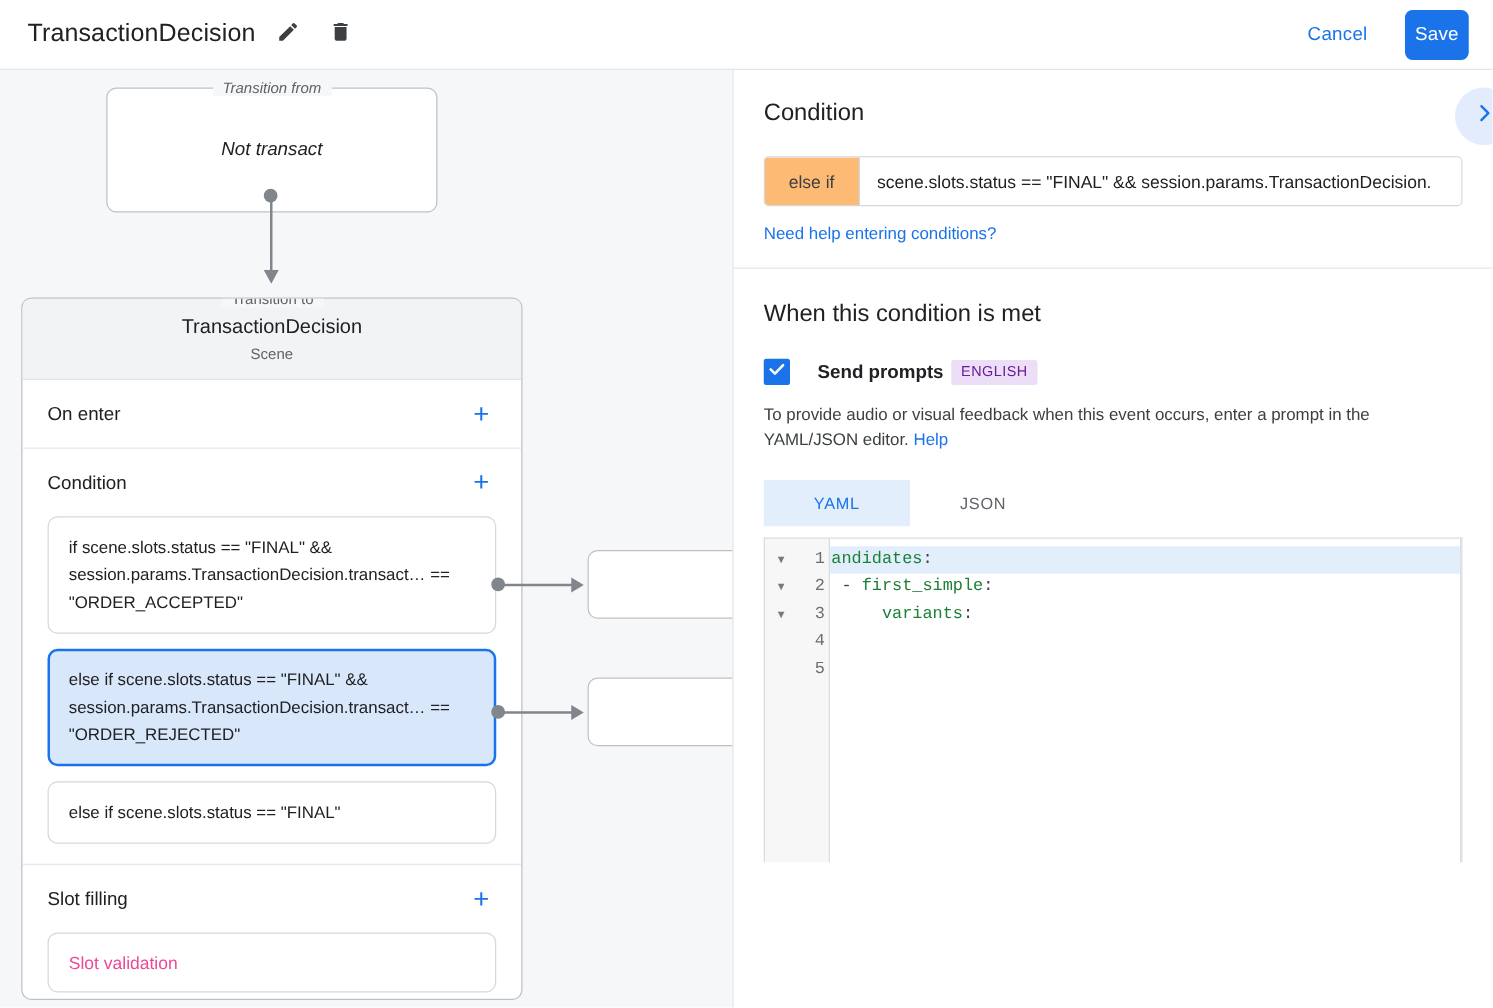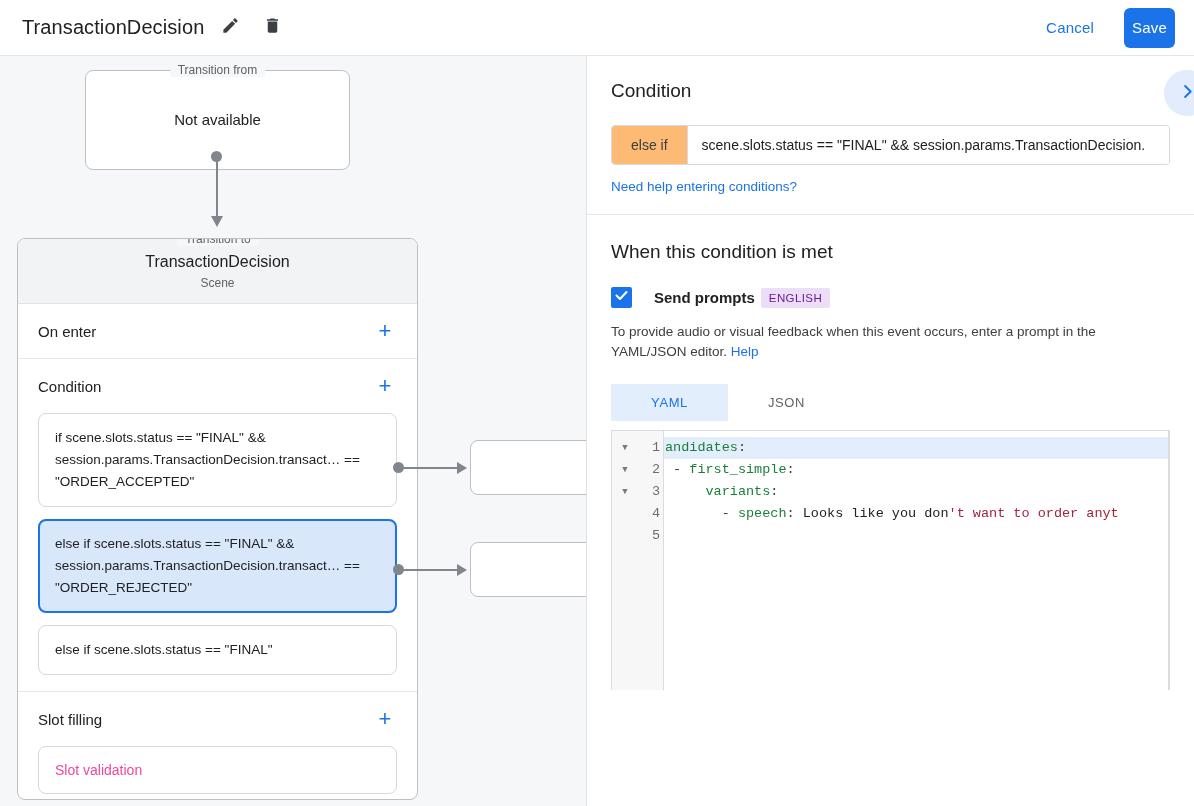--- a/index.html
+++ b/index.html
@@ -60,21 +60,21 @@
   .fieldset-card {
     position: absolute; border: 1px solid #bdc1c6; border-radius: 8px;
     background: #ffffff;
   }
   .fieldset-legend {
     position: absolute; top: -8px; left: 50%; transform: translateX(-50%);
     background: #f6f7f9; padding: 0 8px;
     font-size: 12px; color: #5f6368; white-space: nowrap;
   }
 
-  #transition-from-card { left: 85px; top: 14px; width: 265px; height: 100px; }
+  #transition-from-card { left: 85px; top: 14px; width: 265px; height: 100px; font-style: italic; }
   #transition-from-value {
     position: absolute; left: 0; right: 0; top: 40px;
     text-align: center; font-size: 15px; color: #202124;
   }
 
   
   #conn-vline { position: absolute; left: 216px; top: 100px; width: 2px; height: 64px; background: #80868b; }
   #conn-dot {
     position: absolute; left: 211px; top: 95px; width: 11px; height: 11px;
     border-radius: 50%; background: #80868b;
@@ -272,21 +272,21 @@
   <button id="cancel-button">Cancel</button>
   <button id="save-button">Save</button>
 </div>
 
 <div id="body-wrap">
 
   <div id="graph-panel">
 
     <div id="transition-from-card" class="fieldset-card">
       <div class="fieldset-legend">Transition from</div>
-      <div id="transition-from-value">Not available</div>
+      <div id="transition-from-value">Not transact</div>
     </div>
 
     <div id="conn-dot"></div>
     <div id="conn-vline"></div>
     <div id="conn-arrow"></div>
 
     <div id="transition-to-card">
       <div class="fieldset-legend" style="top:-7px;left:200px;">Transition to</div>
 
       <div id="scene-head">
@@ -405,19 +405,18 @@
             <div class="line-no">2</div>
             <div class="line-no">3</div>
             <div class="line-no">4</div>
             <div class="line-no">5</div>
           </div>
         <div id="code-area">
           <div id="editor-right-rule"></div>
         <div class="code-line current"><span class="tok-key">andidates</span><span class="tok-punct">:</span></div>
             <div class="code-line"><span class="tok-punct"> - </span><span class="tok-key">first_simple</span><span class="tok-punct">:</span></div>
             <div class="code-line"><span class="tok-punct">     </span><span class="tok-key">variants</span><span class="tok-punct">:</span></div>
-            <div class="code-line"><span class="tok-punct">       - </span><span class="tok-key">speech</span><span class="tok-punct">: </span><span class="tok-plain">Looks like you don</span><span class="tok-str">'t want to order anyt</span></div>
             <div class="code-line">&nbsp;</div>
           </div>
       </div>
     </div>
   </div>
 </div>
 
 </body></html>

